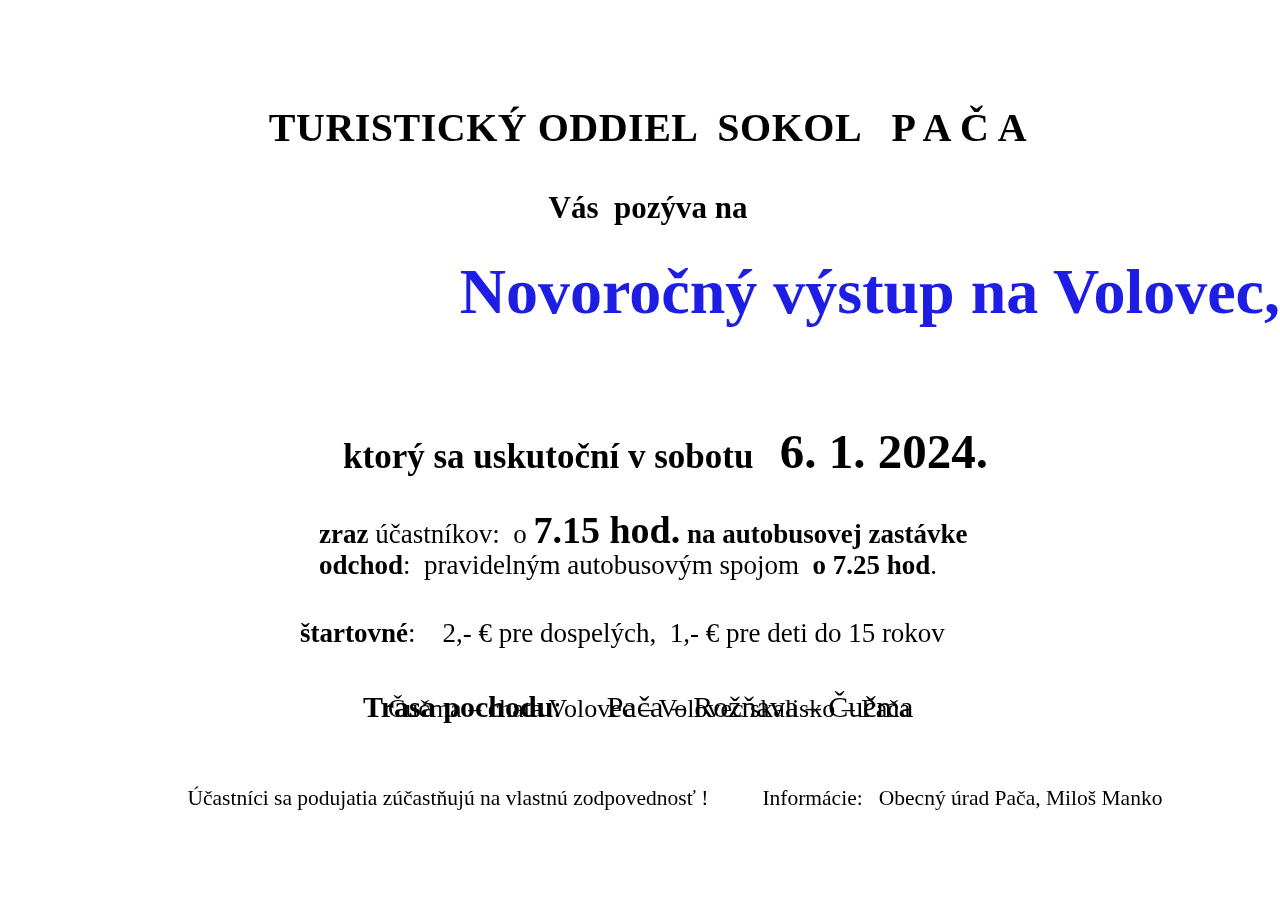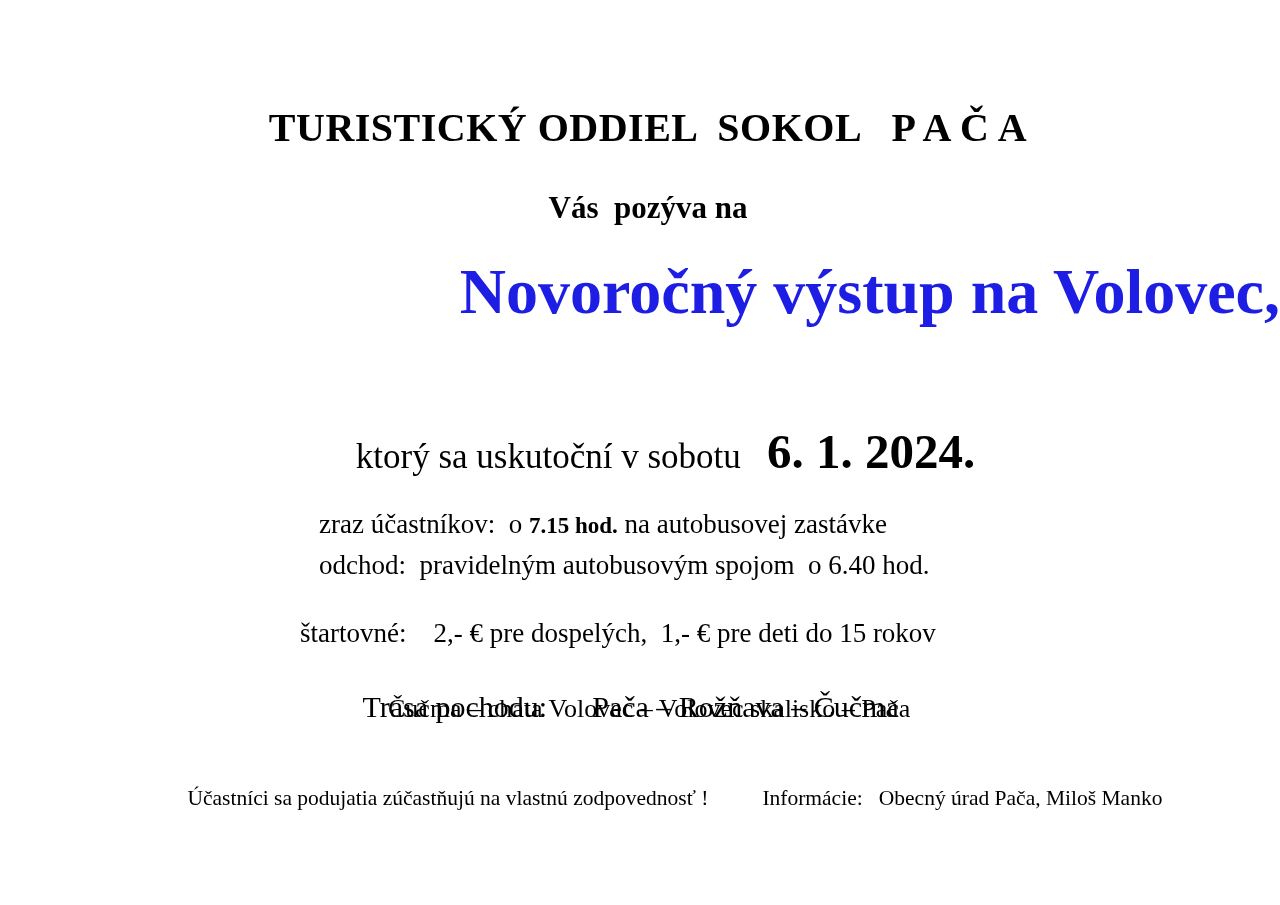--- a/index.html
+++ b/index.html
@@ -54,21 +54,21 @@
     font-size: 49px;
     font-weight: 700;
     text-align: center;
   }
   .meeting-line {
     top: 480px;
     left: 292px;
     font-size: 27px;
   }
   .meeting-line .time-big {
-    font-size: 23px;
+    font-size: 38px;
     font-weight: 700;
   }
   .departure-line {
     top: 521px;
     left: 292px;
     font-size: 27px;
   }
   .fee-line {
     top: 589px;
     left: 273px;
@@ -85,21 +85,21 @@
     font-size: 26px;
   }
   .footer-line {
     top: 763px;
     left: 166px;
     font-size: 21.5px;
   }
   .footer-line .info-part {
     margin-left: 54px;
   }
-  .bold { font-weight: 400; }
+  .bold { font-weight: 700; }
   .regular { font-weight: 400; }
 </style>
 </head>
 <body>
 
 <div class="page">
 
   <div class="line centered org-line">TURISTICKÝ ODDIEL  SOKOL   P A Č A</div>
 
   <div class="line centered invite-line">Vás  pozýva na</div>
@@ -108,21 +108,21 @@
 
   <div class="line centered schedule-line">
     <span class="bold">ktorý sa uskutoční v sobotu   </span><span class="date-big">6. 1. 2024.</span>
   </div>
 
   <div class="line meeting-line">
     <span class="bold">zraz</span><span class="regular"> účastníkov:  o </span><span class="time-big">7.15 hod.</span><span class="bold"> na autobusovej zastávke</span>
   </div>
 
   <div class="line departure-line">
-    <span class="bold">odchod</span><span class="regular">:  pravidelným autobusovým spojom  </span><span class="bold">o 6.40 hod</span><span class="regular">.</span>
+    <span class="bold">odchod</span><span class="regular">:  pravidelným autobusovým spojom  </span><span class="bold">o 7.25 hod</span><span class="regular">.</span>
   </div>
 
   <div class="line fee-line">
     <span class="bold">štartovné</span><span class="regular">:    2,- € pre dospelých,  1,- € pre deti do 15 rokov</span>
   </div>
 
   <div class="line route-line-1">
     <span class="bold">Trasa pochodu</span><span class="regular">:      Pača – Rožňava – Čučma</span>
   </div>
 

